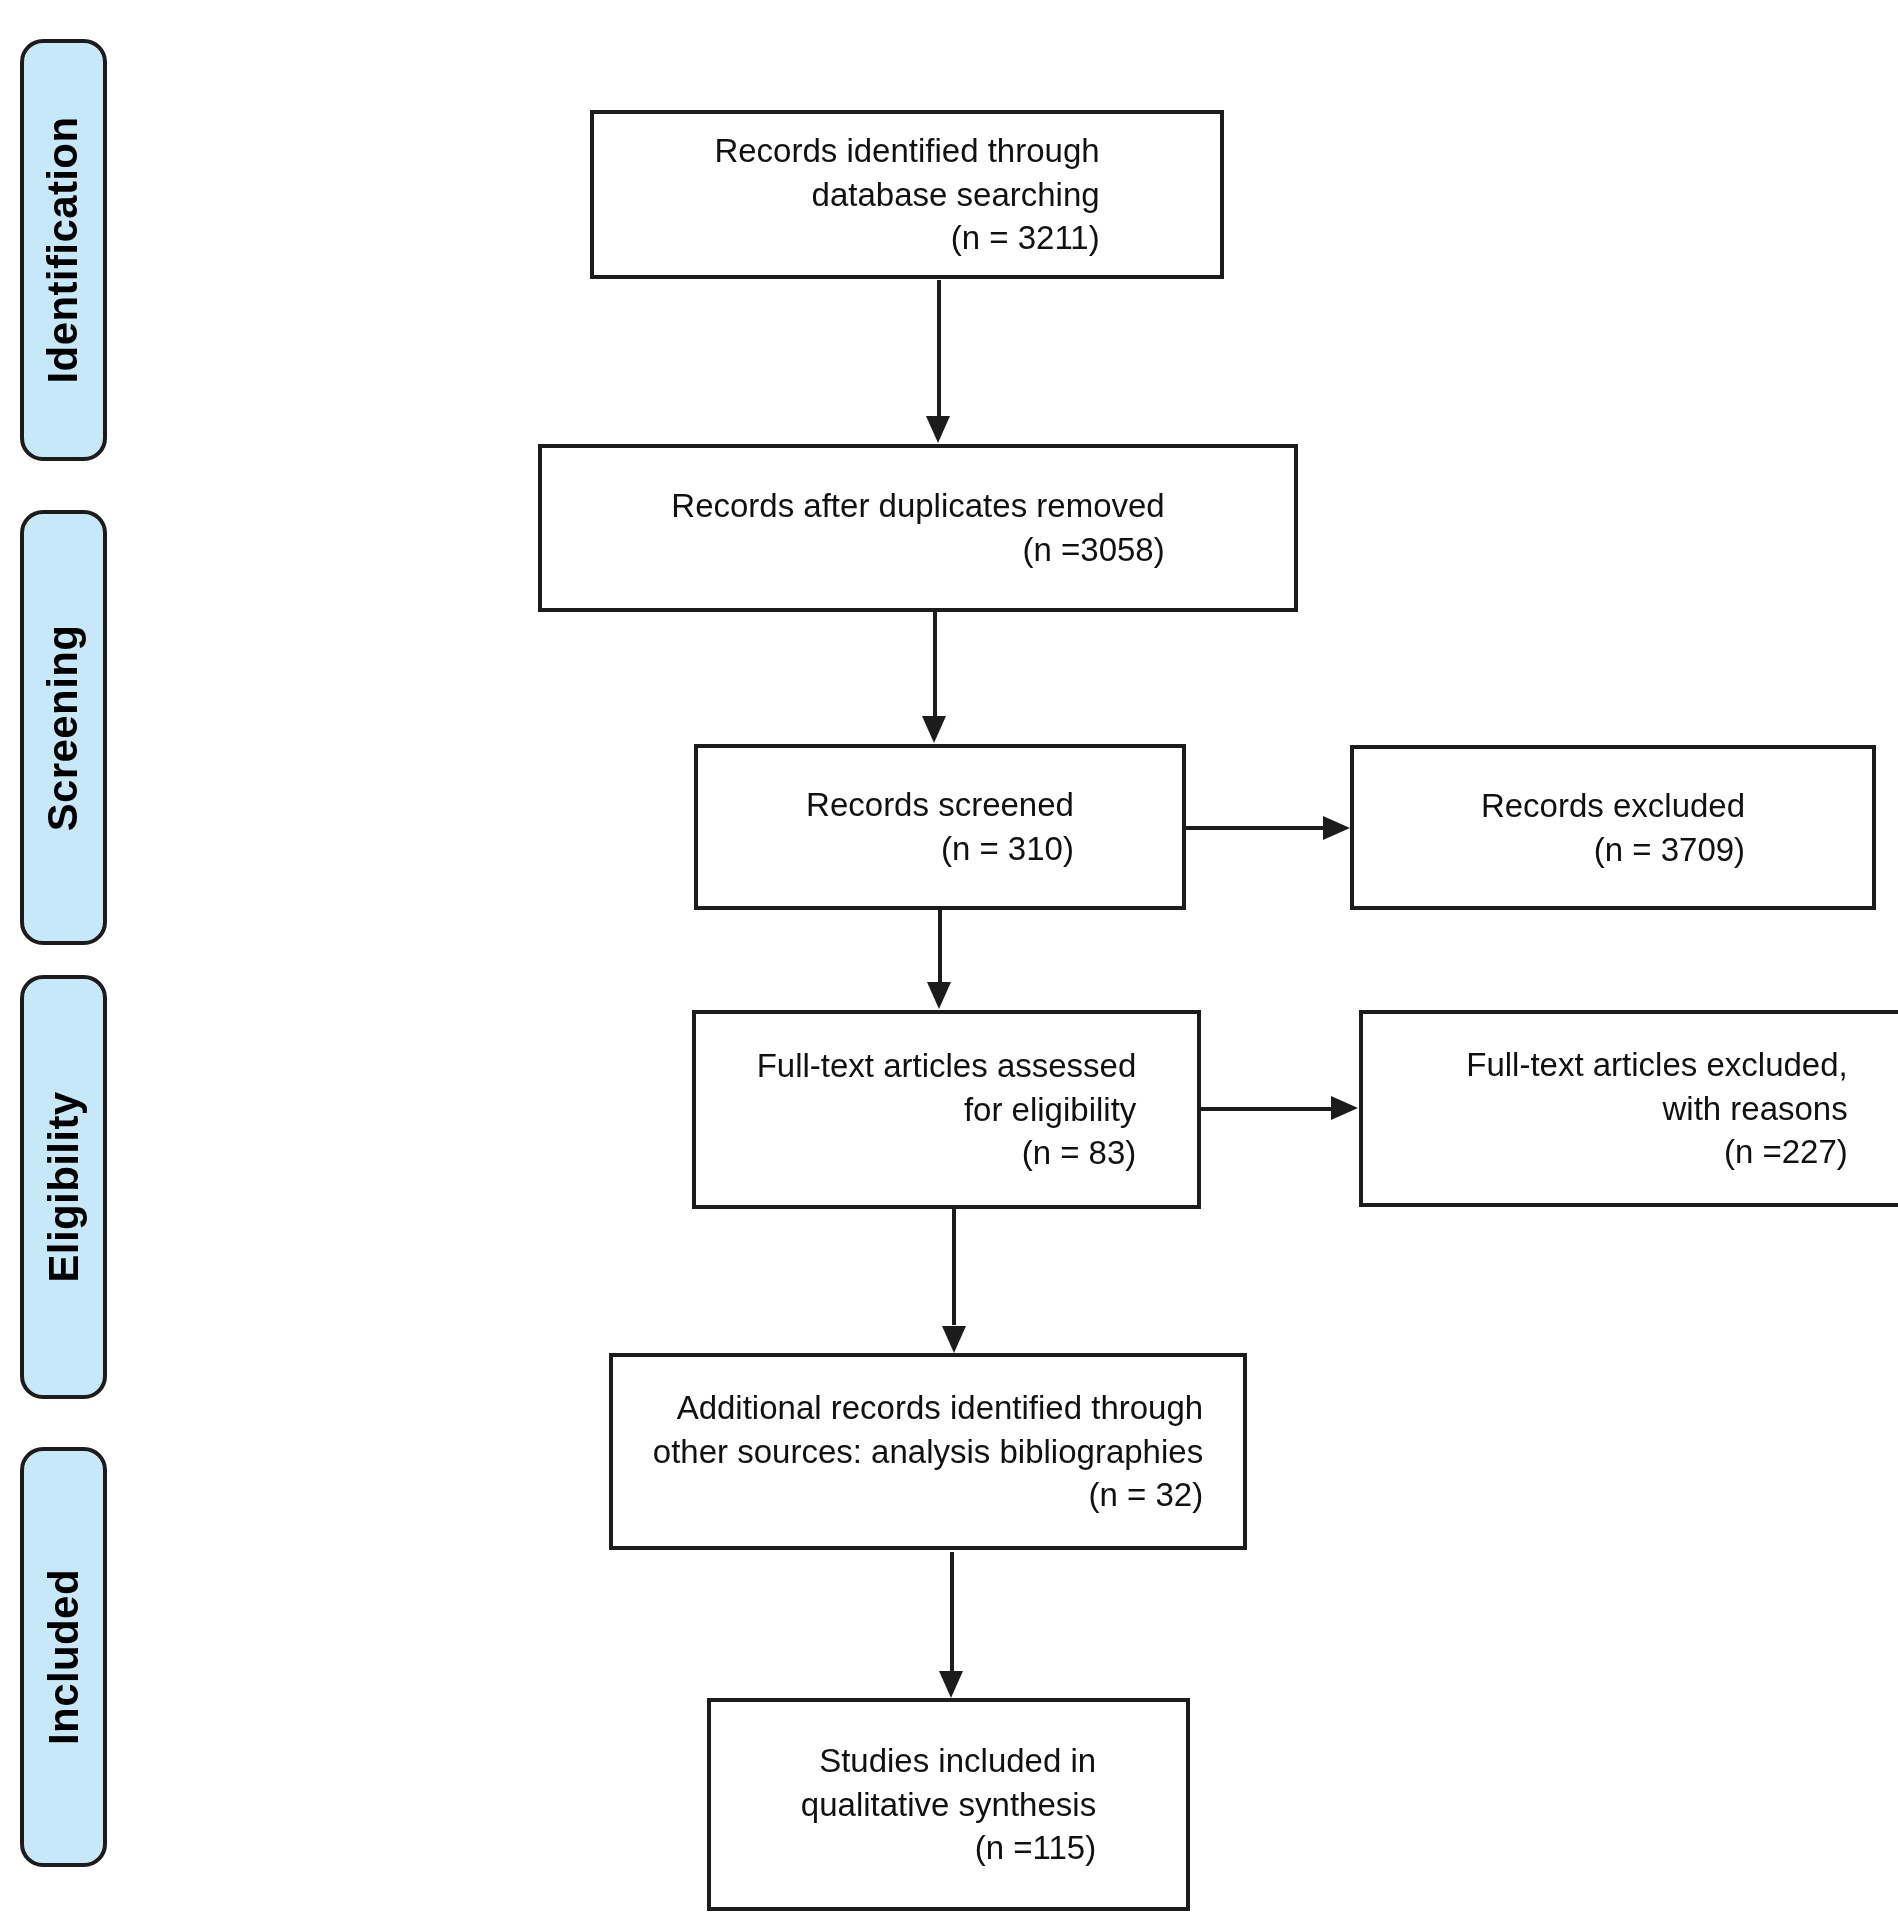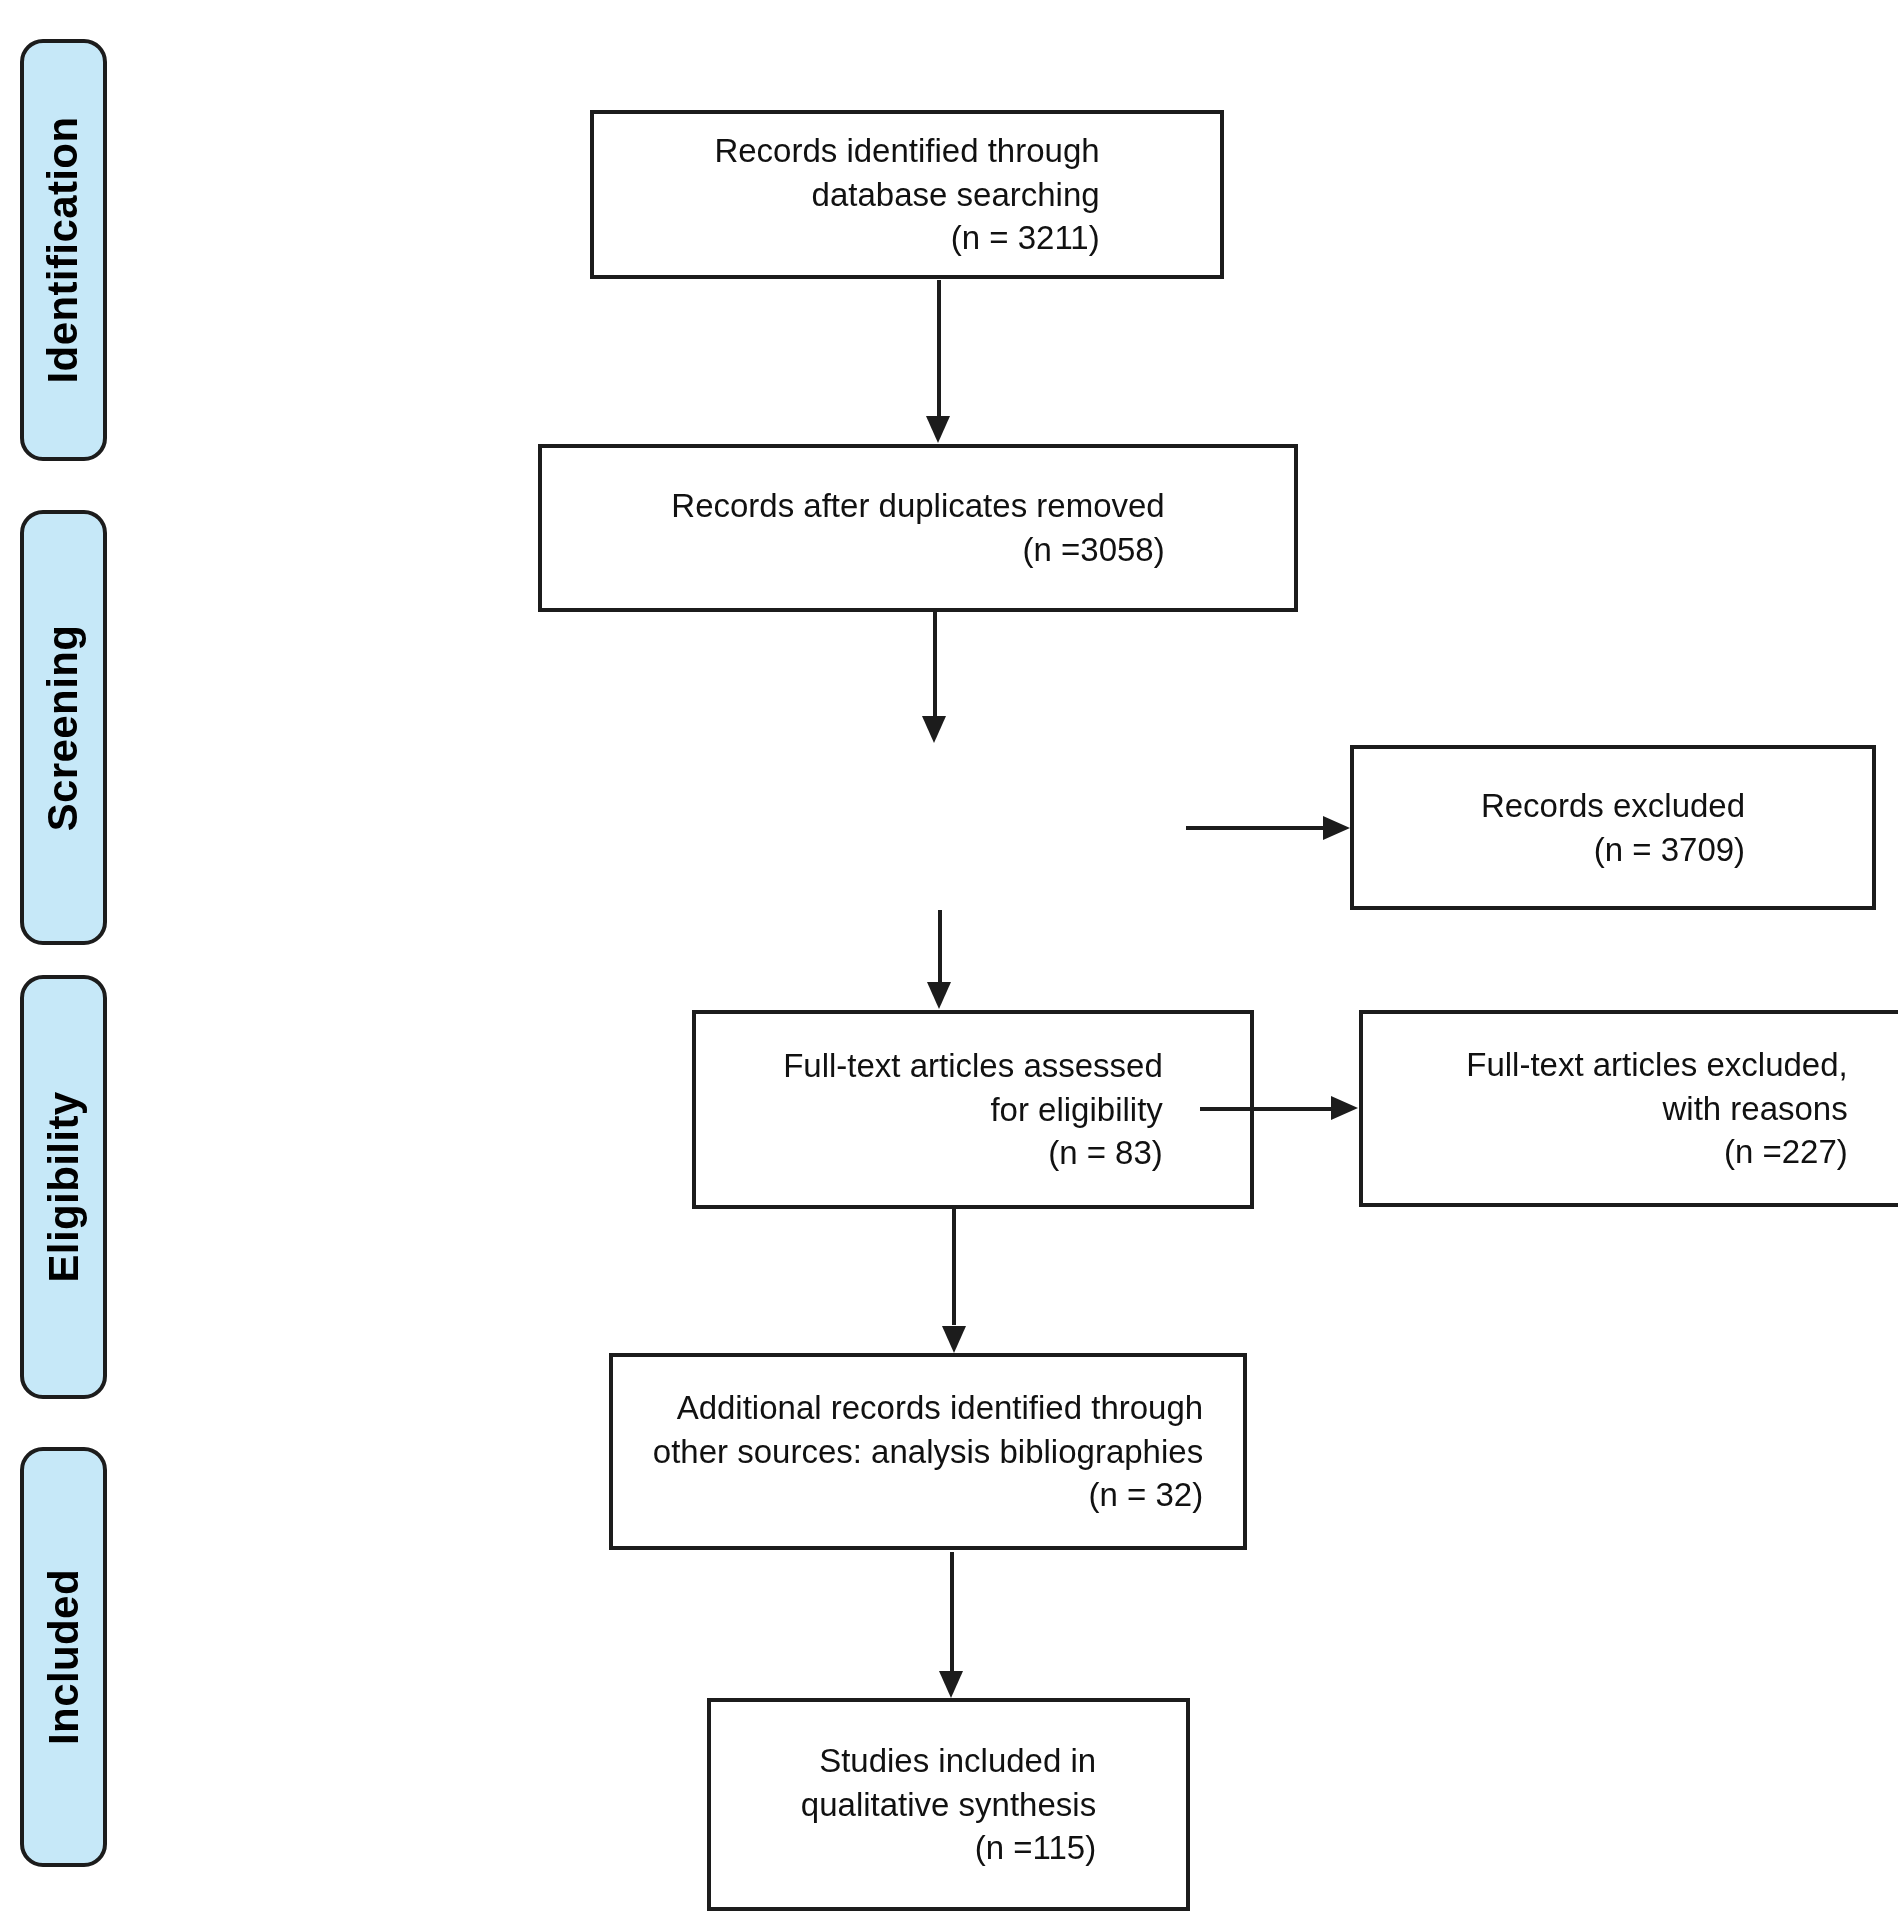--- a/index.html
+++ b/index.html
@@ -48,21 +48,21 @@
     text-align:right;
     font-size:33px;
     line-height:1.32;
     white-space:pre;
     color:#111;
   }
   #box-identified{left:590px;top:110px;width:634px;height:169px;}
   #box-after-duplicates{left:538px;top:444px;width:760px;height:168px;}
   #box-screened{left:694px;top:744px;width:492px;height:166px;}
   #box-excluded{left:1350px;top:745px;width:526px;height:165px;}
-  #box-fulltext-assessed{left:692px;top:1010px;width:562px;height:199px;}
+  #box-fulltext-assessed{left:692px;top:1010px;width:509px;height:199px;}
   #box-fulltext-excluded{left:1359px;top:1010px;width:596px;height:197px;}
   #box-additional{left:609px;top:1353px;width:638px;height:197px;}
   #box-included-studies{left:707px;top:1698px;width:483px;height:213px;}
 
   
   .aline{position:absolute;background:var(--ink);}
   .head-down{
     position:absolute;width:0;height:0;
     border-left:12.4px solid transparent;
     border-right:12.4px solid transparent;
@@ -91,20 +91,22 @@
   </div>
   <div class="stage" id="stage-included">
     <span class="vtext">Included</span>
   </div>
 
   <div class="flow-box" id="box-identified">Records identified through
 database searching
 (n = 3211)</div>
   <div class="flow-box" id="box-after-duplicates">Records after duplicates removed
 (n =3058)</div>
+  <div class="flow-box" id="box-screened">Records screened
+(n = 310)</div>
   <div class="flow-box" id="box-excluded">Records excluded
 (n = 3709)</div>
   <div class="flow-box" id="box-fulltext-assessed">Full-text articles assessed
 for eligibility
 (n = 83)</div>
   <div class="flow-box" id="box-fulltext-excluded">Full-text articles excluded,
 with reasons
 (n =227)</div>
   <div class="flow-box" id="box-additional">Additional records identified through
 other sources: analysis bibliographies

